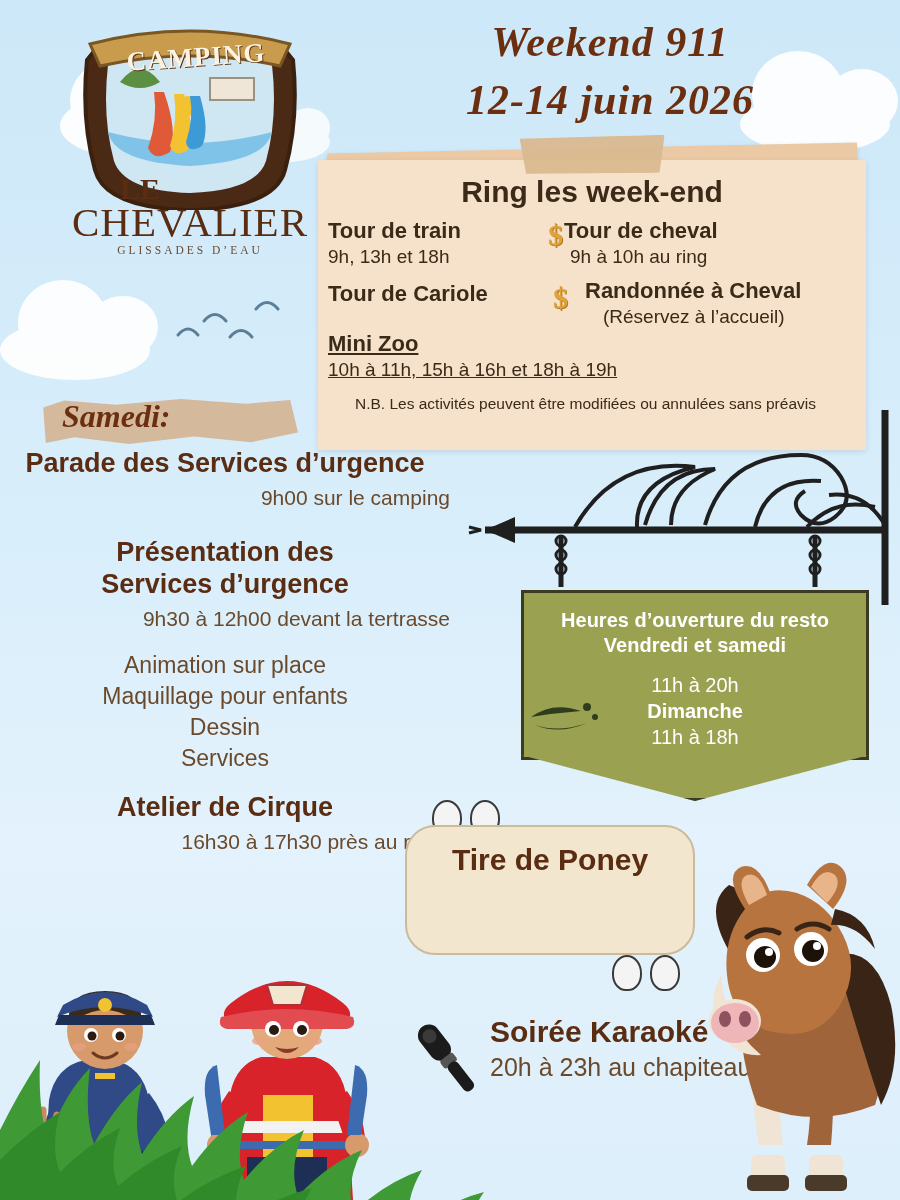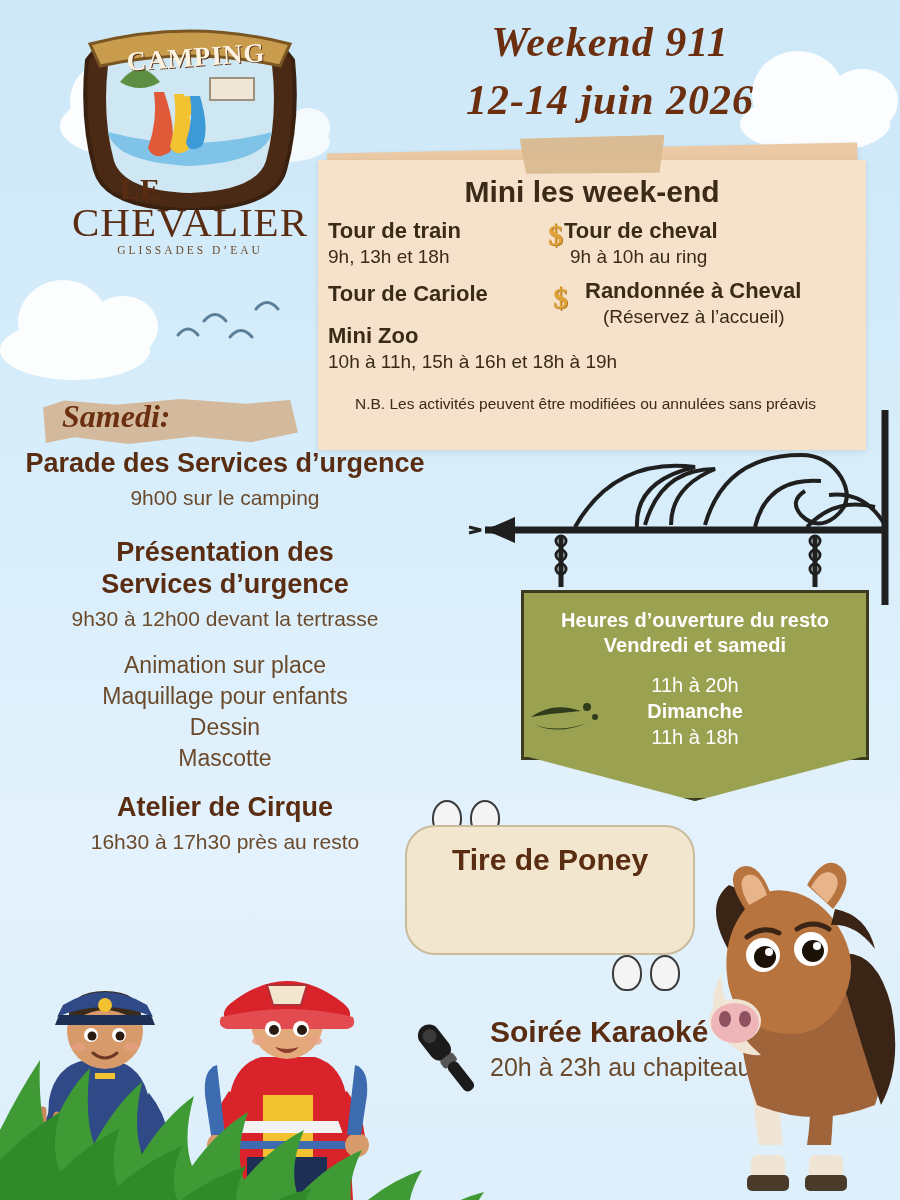--- a/index.html
+++ b/index.html
@@ -194,20 +194,21 @@
     font-size: 27px;
     font-weight: bold;
     color: #5a2d12;
     line-height: 1.18;
   }
   .l-sub {
     font-size: 21px;
     color: #6b4a2b;
     line-height: 1.3;
     margin-top: 4px;
+    text-align: right;
   }
   .l-plain {
     font-size: 23px;
     color: #6b4a2b;
     line-height: 1.35;
   }
   .gap-lg { height: 26px; }
   .gap-md { height: 18px; }
 
   
@@ -322,21 +323,21 @@
 
   <div class="title-block">
     <div class="title-line1">Weekend 911</div>
     <div class="title-line2">12-14 juin 2026</div>
   </div>
 
   <div class="paper-back"></div>
   <div class="paper-front"></div>
   <div class="tape"></div>
 
-  <div class="weekend-head">Mini les week-end</div>
+  <div class="weekend-head">Ring les week-end</div>
 
   <div class="w-item" style="left:328px; top:218px; width:220px;">
     <div class="w-title">Tour de train</div>
     <div class="w-sub">9h, 13h et 18h</div>
   </div>
 
   <div class="coin" style="left:548px; top:218px;">$</div>
   <div class="w-item" style="left:564px; top:218px; width:280px;">
     <div class="w-title">Tour de cheval</div>
     <div class="w-sub" style="padding-left:6px;">9h à 10h au ring</div>
@@ -345,42 +346,42 @@
   <div class="w-item" style="left:328px; top:281px; width:230px;">
     <div class="w-title">Tour de Cariole</div>
   </div>
 
   <div class="coin" style="left:553px; top:281px;">$</div>
   <div class="w-item" style="left:585px; top:278px; width:285px;">
     <div class="w-title">Randonnée à Cheval</div>
     <div class="w-sub" style="padding-left:18px;">(Réservez à l’accueil)</div>
   </div>
 
-  <div class="w-item" style="left:328px; top:323px; width:320px;">
+  <div class="w-item" style="left:328px; top:331px; width:320px;text-decoration:underline;">
     <div class="w-title">Mini Zoo</div>
     <div class="w-sub">10h à 11h, 15h à 16h et 18h à 19h</div>
   </div>
 
   <div class="nb">N.B. Les activités peuvent être modifiées ou annulées sans préavis</div>
 
   <div class="samedi-brush"></div>
   <div class="samedi-text">Samedi:</div>
 
   <div class="left-col">
     <div class="l-h">Parade des Services d’urgence</div>
     <div class="l-sub">9h00 sur le camping</div>
     <div class="gap-lg"></div>
     <div class="l-h">Présentation des</div>
     <div class="l-h">Services d’urgence</div>
     <div class="l-sub">9h30 à 12h00 devant la tertrasse</div>
     <div class="gap-md"></div>
     <div class="l-plain">Animation sur place</div>
     <div class="l-plain">Maquillage pour enfants</div>
     <div class="l-plain">Dessin</div>
-    <div class="l-plain">Mascotte</div>
+    <div class="l-plain">Services</div>
     <div class="gap-md"></div>
     <div class="l-h">Atelier de Cirque</div>
     <div class="l-sub">16h30 à 17h30 près au resto</div>
   </div>
 
   <div class="sign-wrap">
     <svg viewBox="0 0 445 400" style="position:absolute; left:0; top:0; width:445px; height:400px;">
       <path d="M430 5 L430 200" stroke="#1f1f1f" stroke-width="7" fill="none"></path>
       <path d="M30 125 L430 125" stroke="#1f1f1f" stroke-width="7" fill="none"></path>
       <path d="M30 125 l30 -13 l0 26 z" fill="#1f1f1f"></path>

